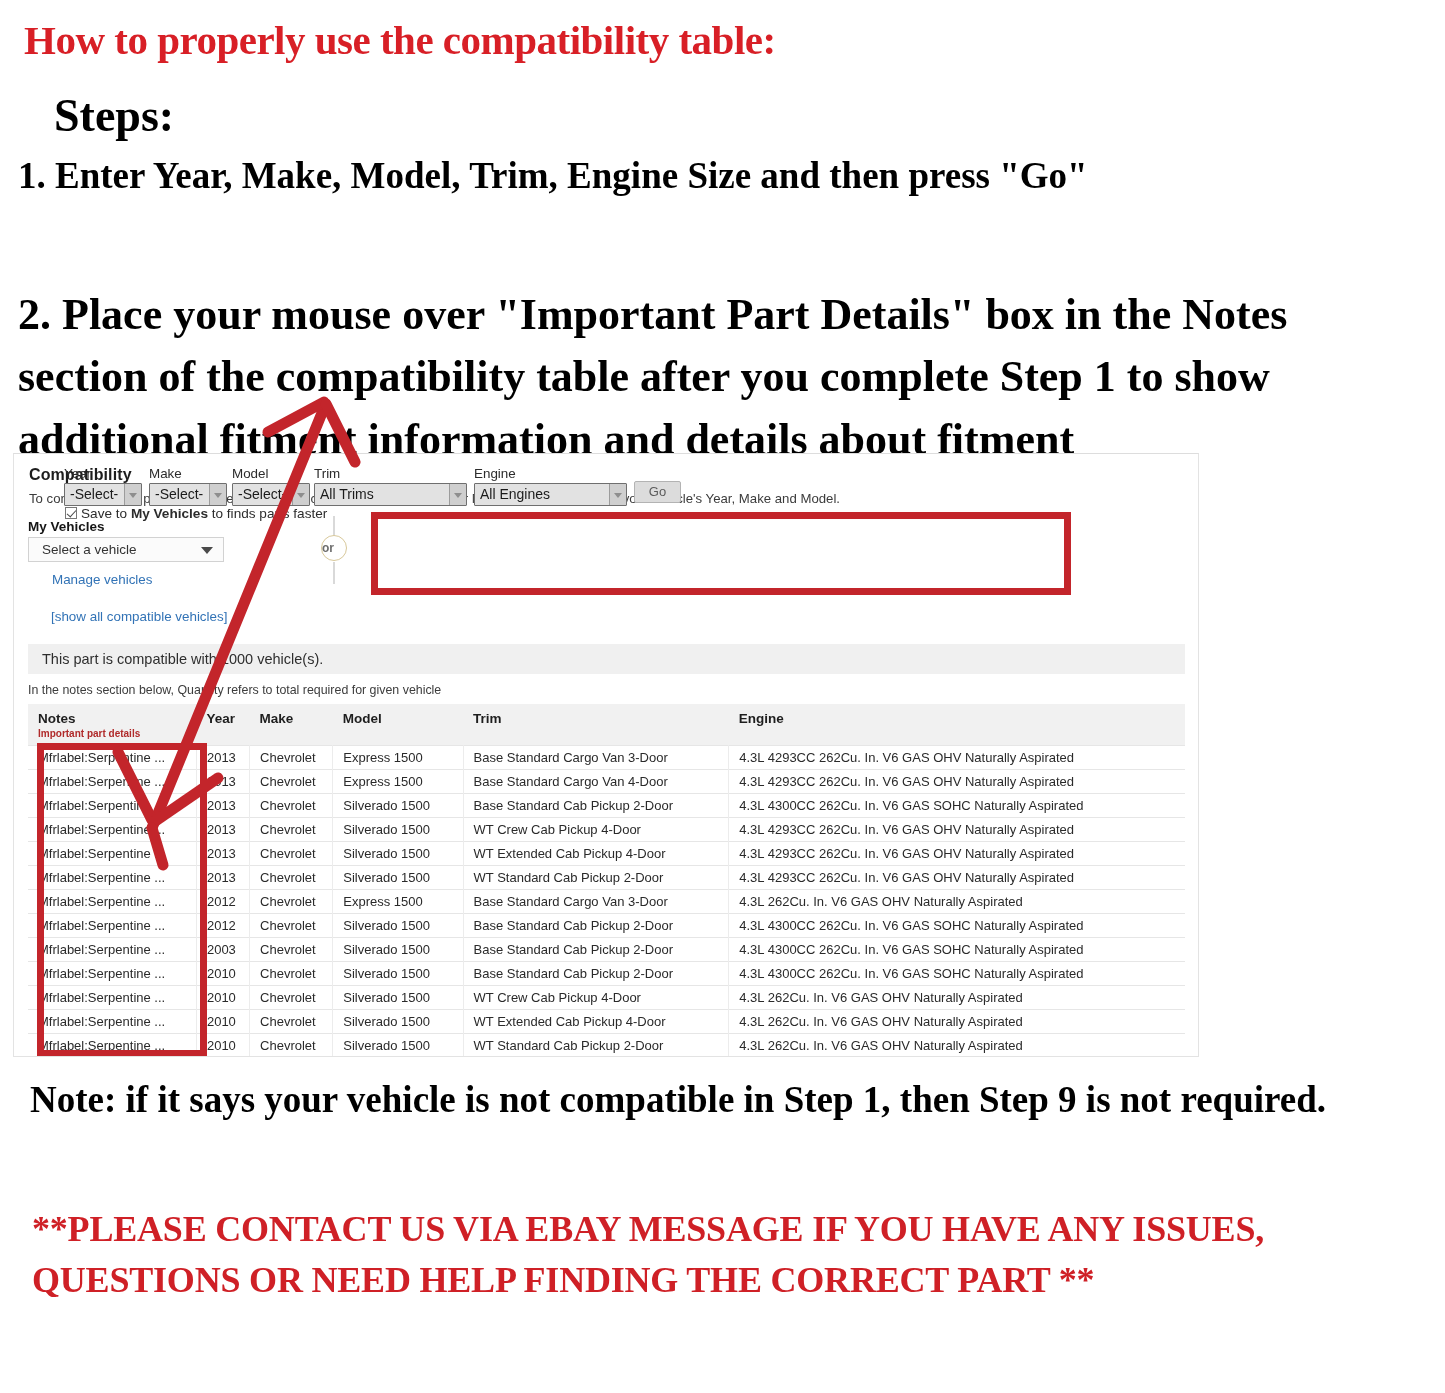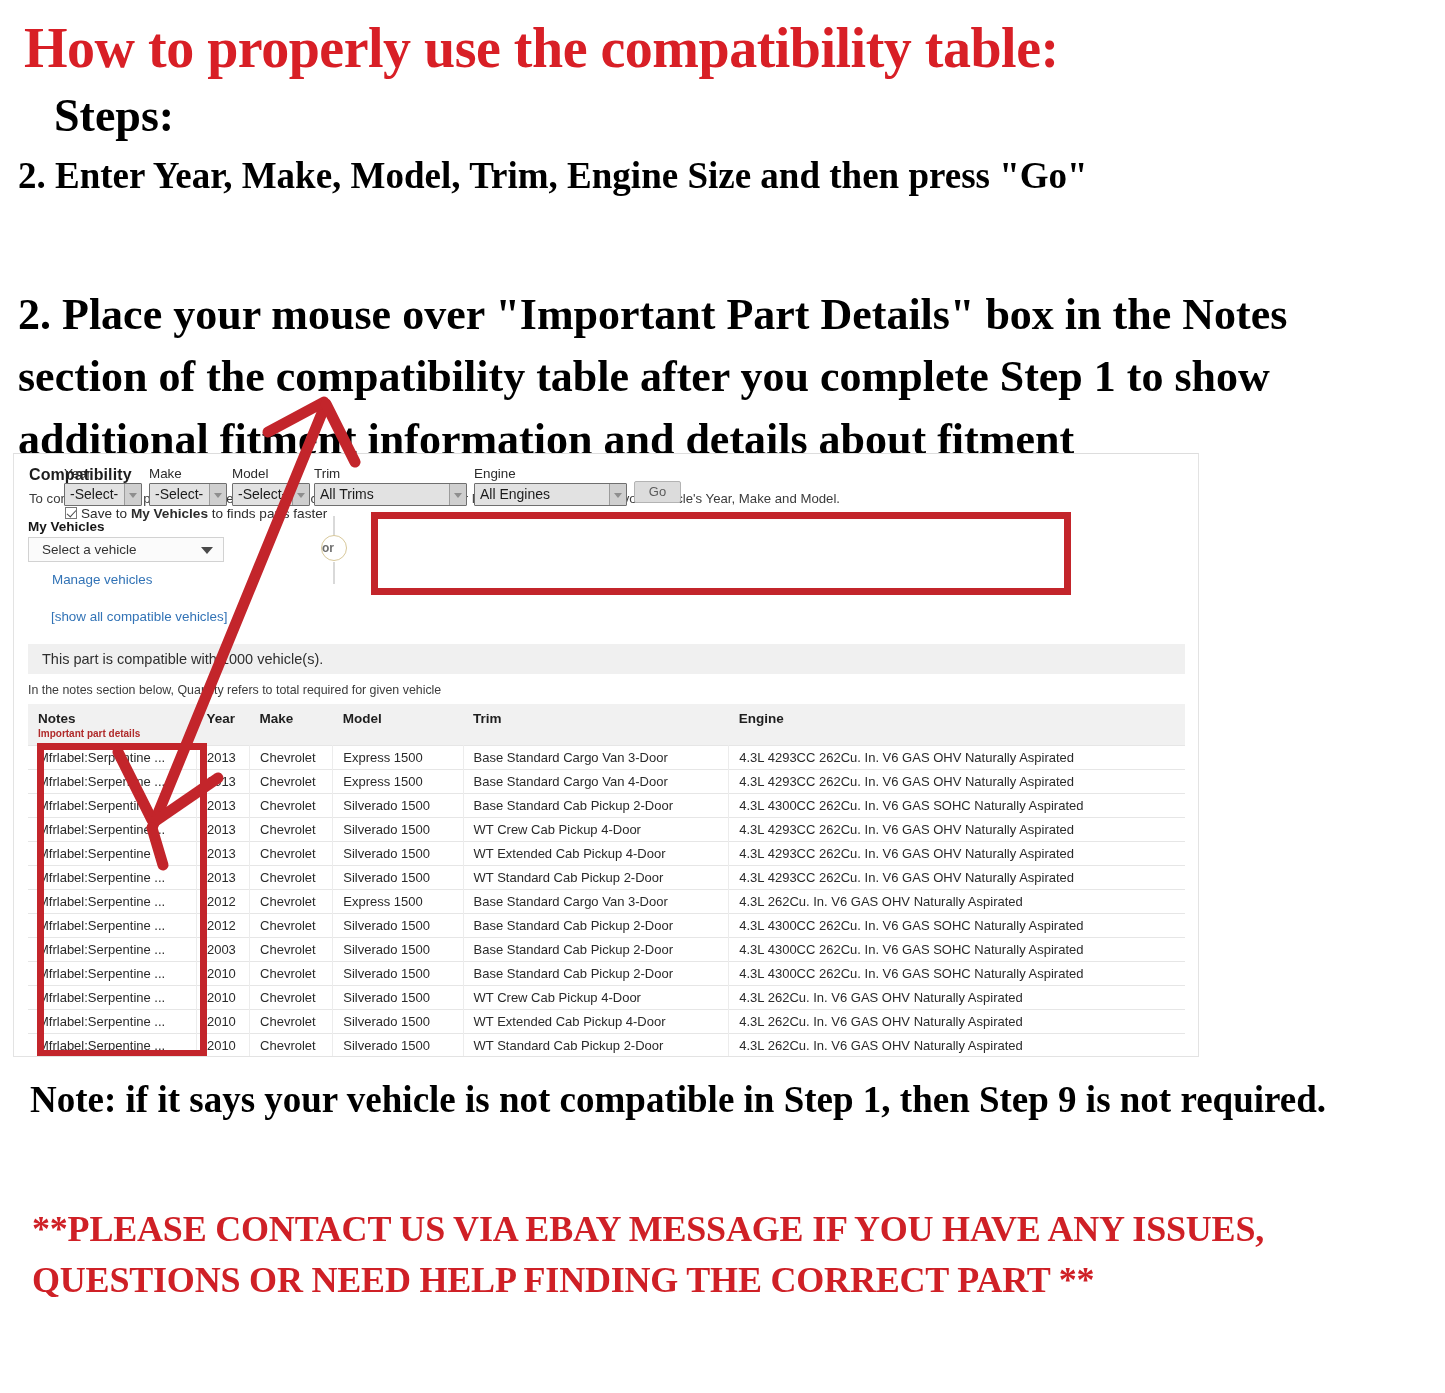--- a/index.html
+++ b/index.html
@@ -14,21 +14,21 @@
     overflow: hidden;
   }
 
   
   .hdr-main {
     position: absolute;
     left: 24px; top: 18px;
     width: 1380px;
     font-family: "Liberation Serif", serif;
     font-weight: bold;
-    font-size: 56px;
+    font-size: 41px;
     line-height: 1.08;
     color: #d81f26;
     letter-spacing: -0.5px;
     white-space: nowrap;
   }
   .hdr-steps {
     position: absolute;
     left: 18px; top: 92px;
     font-family: "Liberation Serif", serif;
     font-weight: bold;
@@ -297,21 +297,21 @@
     position: absolute; left: 0; top: 380px;
     width: 400px; height: 520px;
     pointer-events: none;
   }
 </style>
 </head>
 <body>
 
 <div class="hdr-main">How to properly use the compatibility table:</div>
 <div class="hdr-steps">Steps:</div>
-<div class="step1">2. Enter Year, Make, Model, Trim, Engine Size and then press "Go"</div>
+<div class="step1">1. Enter Year, Make, Model, Trim, Engine Size and then press "Go"</div>
 <div class="step2">2. Place your mouse over "Important Part Details" box in the Notes section of the compatibility table after you complete Step 1 to show additional fitment information and details about fitment</div>
 
 <div class="panel">
  <div class="panel-inner">
 
   <div class="compat-title">Compatibility</div>
   <div class="compat-sub">To confirm that this part fits your vehicle, please choose a vehicle from your My Vehicles list OR enter your vehicle's Year, Make and Model.</div>
 
   <div class="myveh-label">My Vehicles</div>
   <div class="myveh-select">

